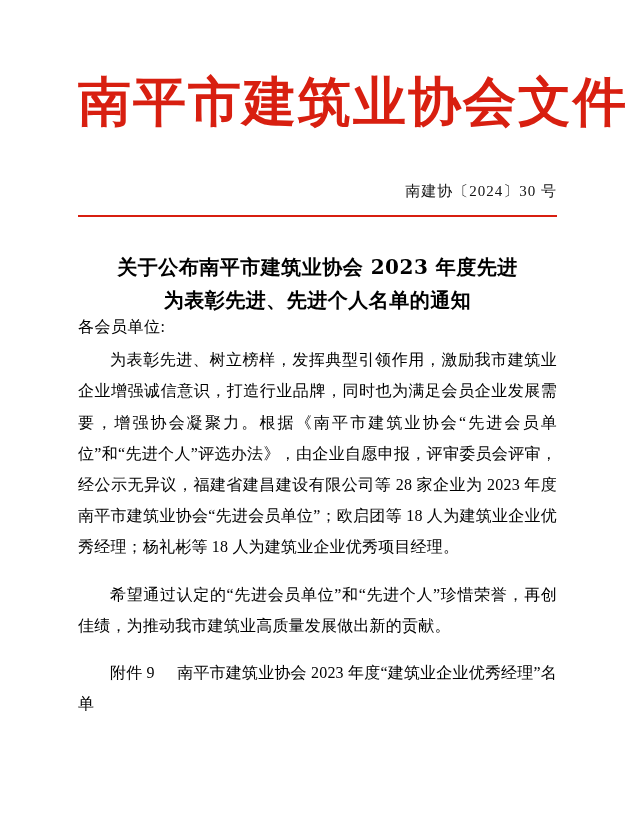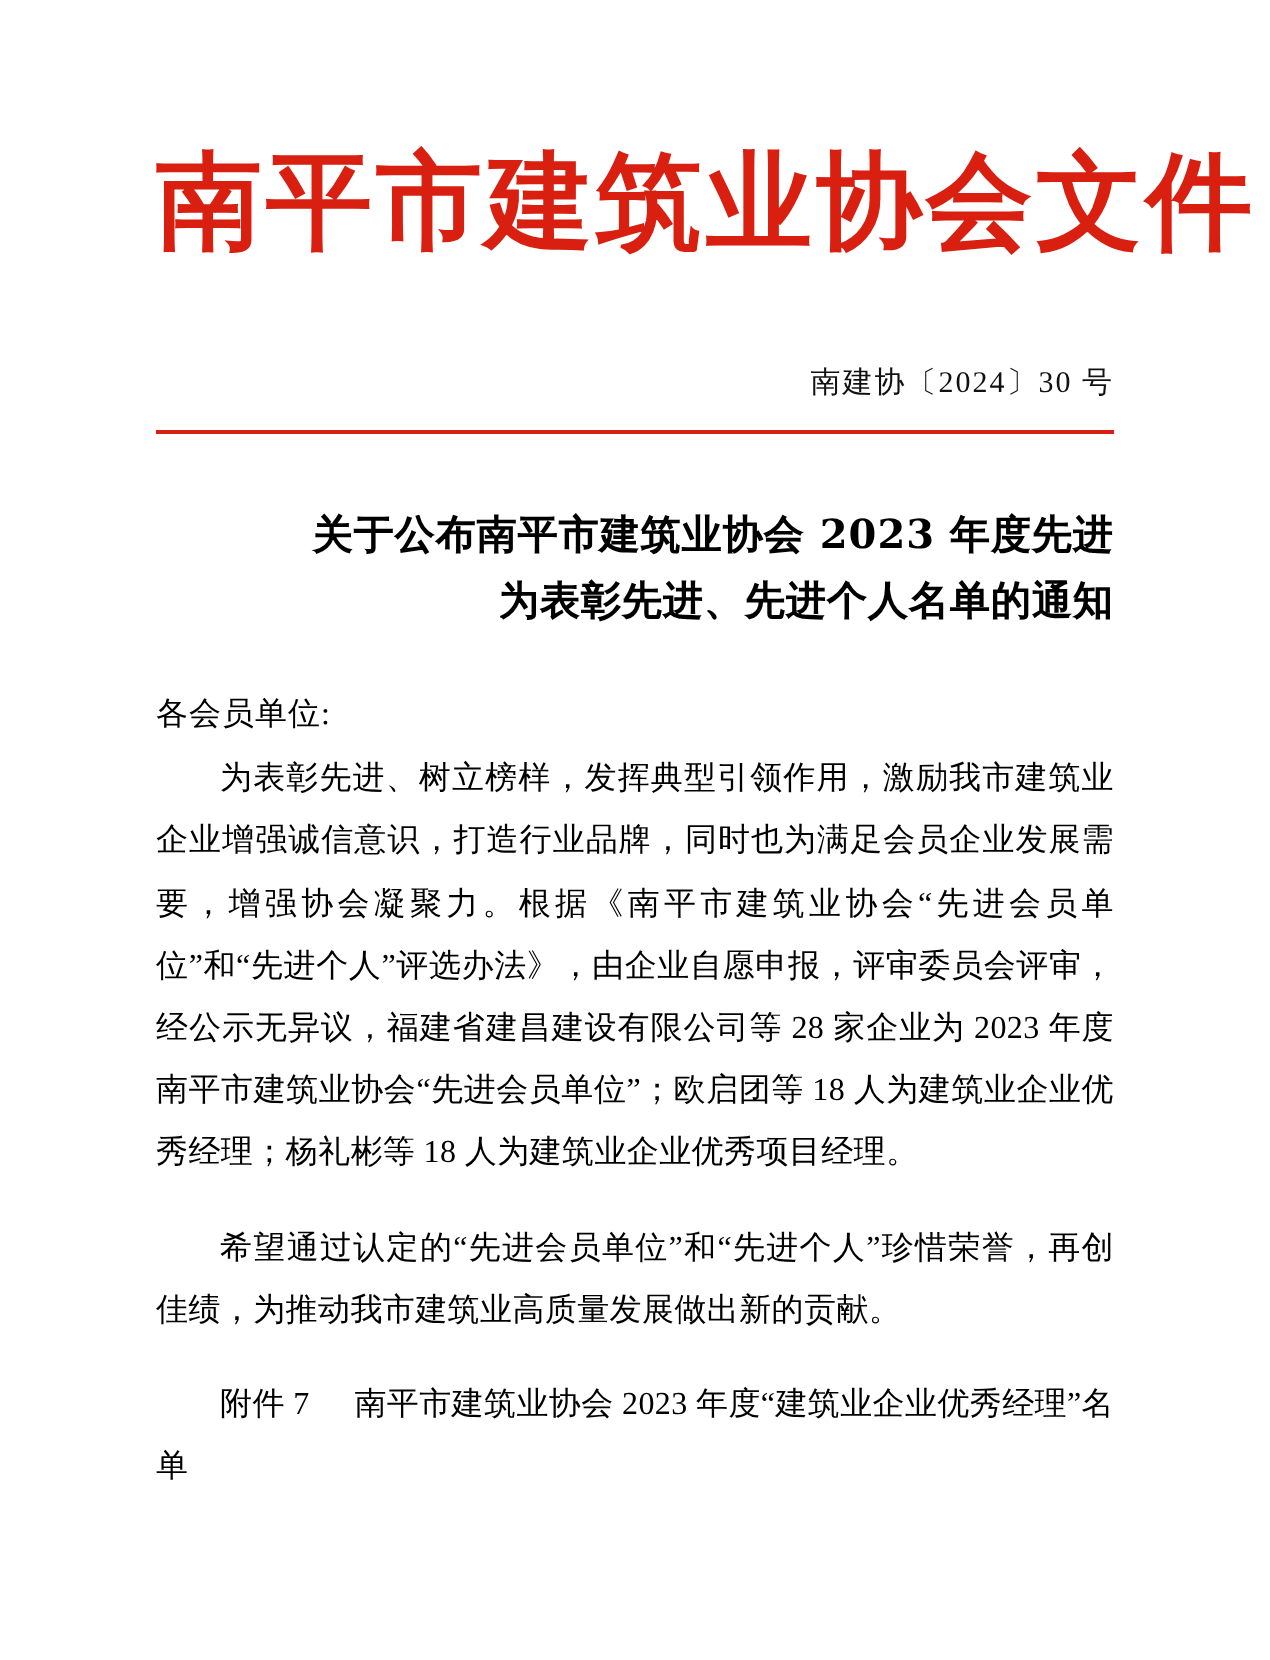--- a/index.html
+++ b/index.html
@@ -42,34 +42,33 @@
     letter-spacing: 1px;
     font-family: "Liberation Serif", "DejaVu Serif", serif;
   }
   .red-rule {
     margin-top: 14px;
     height: 2px;
     background: #d81f10;
     width: 100%;
   }
   .subject {
-    text-align: right;
+    text-align: center;
     font-weight: 700;
     font-size: 20px;
     line-height: 1.65;
     margin-top: 34px;
     letter-spacing: 0.5px;
     font-family: "DejaVu Serif", "Liberation Serif", serif;
   }
   .subject-line {
     display: block;
   }
   .salutation {
     font-size: 16px;
-    margin-top: 30px;
     letter-spacing: 0.5px;
   }
   .para {
     font-size: 16px;
     line-height: 1.95;
     text-align: justify;
     text-justify: inter-ideograph;
     text-indent: 2em;
     margin-top: 6px;
     letter-spacing: 0.2px;
@@ -104,16 +103,16 @@
   </div>
 
   <div class="salutation">各会员单位:</div>
 
   <p class="para">为表彰先进、树立榜样，发挥典型引领作用，激励我市建筑业企业增强诚信意识，打造行业品牌，同时也为满足会员企业发展需要，增强协会凝聚力。根据《南平市建筑业协会“先进会员单位”和“先进个人”评选办法》，由企业自愿申报，评审委员会评审，经公示无异议，福建省建昌建设有限公司等 28 家企业为 2023 年度南平市建筑业协会“先进会员单位”；欧启团等 18 人为建筑业企业优秀经理；杨礼彬等 18 人为建筑业企业优秀项目经理。</p>
 
   <p class="para">希望通过认定的“先进会员单位”和“先进个人”珍惜荣誉，再创佳绩，为推动我市建筑业高质量发展做出新的贡献。</p>
 
 
   <p class="attach">
-    <span>附件 7</span><span class="gap"></span><span>南平市建筑业协会 2023 年度“建筑业企业优秀经理”名单</span>
+    <span>附件 9</span><span class="gap"></span><span>南平市建筑业协会 2023 年度“建筑业企业优秀经理”名单</span>
   </p>
 
 </div>
 
 </body></html>

